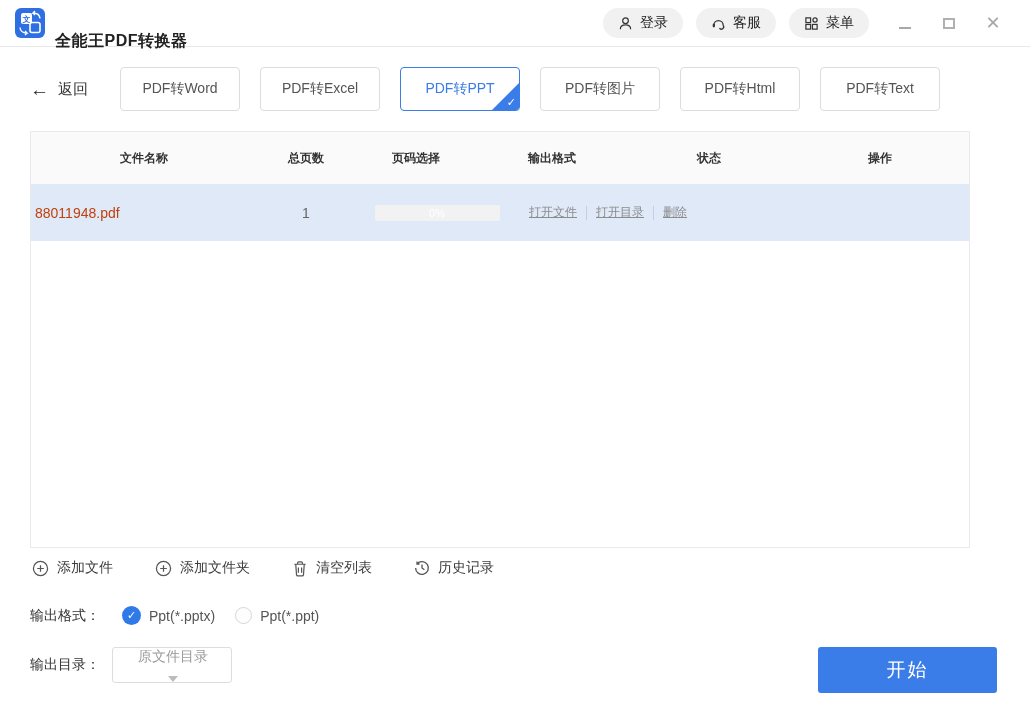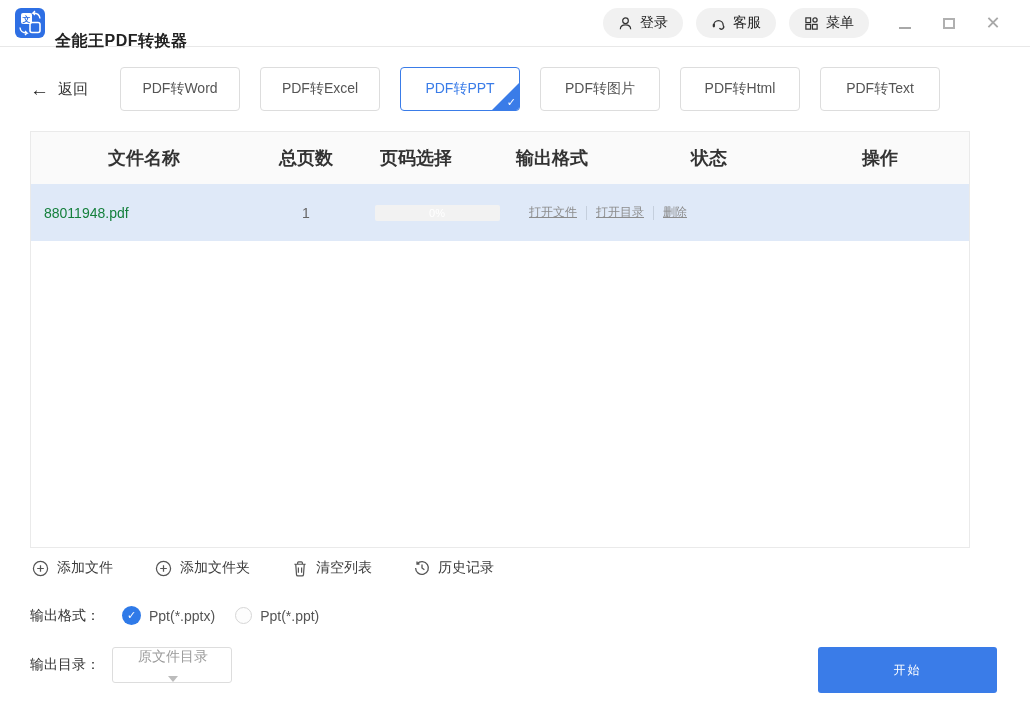--- a/index.html
+++ b/index.html
@@ -35,27 +35,27 @@
   .tab .corner { display:none; }
   .tab.active .corner { display:block; position:absolute; bottom:0; right:0; width:0; height:0;
          border-left:27px solid transparent; border-bottom:27px solid #3a7ce8; }
   .tab.active .corner-check { position:absolute; bottom:1px; right:3px; color:#fff;
          font-size:11px; font-weight:bold; }
 
   
   .file-table { position:absolute; top:131px; left:30px; width:940px; height:417px;
                 border:1px solid #eaeaea; background:#fff; }
   .thead { display:flex; height:52px; align-items:center; background:#fafafa;
-           font-size:18px; font-weight:bold; color:#333; }
+           font-size:12px; font-weight:bold; color:#333; }
   .trow  { display:flex; height:57px; align-items:center; background:#dfe9f8;
            font-size:14px; color:#666; }
   .cell  { display:flex; align-items:center; justify-content:center; }
   .col-name{width:226px;} .col-pages{width:98px;} .col-select{width:122px;}
   .col-format{width:150px;} .col-status{width:164px;} .col-actions{width:178px;}
-  .cell.name { justify-content:flex-start; padding-left:13px; color:#15803d; }
+  .cell.name { justify-content:flex-start; padding-left:4px; color:#c2410c; }
   .select-all-btn { width:78px; height:32px; border:1px solid #3a7ce8; color:#3a7ce8;
         background:#fff; border-radius:4px; font-size:14px; display:flex; align-items:center;
         justify-content:center; cursor:pointer; }
   .format-select { width:124px; height:34px; border:1px solid #ccc; border-radius:3px;
         background:#fff; display:flex; align-items:center; justify-content:space-between;
         padding:0 9px 0 10px; color:#555; font-size:14px; cursor:pointer; }
   .caret { width:0; height:0; border-left:5px solid transparent; border-right:5px solid transparent;
            border-top:6px solid #bcbcbc; }
   .progress { width:125px; height:16px; background:#f2f2f2; border-radius:2px; display:flex;
               align-items:center; justify-content:center; color:#fff; font-size:11px; }
@@ -78,21 +78,21 @@
   .radio-label { color:#555; }
 
   
   .dir-row { position:absolute; top:647px; left:30px; display:flex; align-items:center;
              font-size:14px; color:#333; }
   .dir-select { width:120px; height:36px; border:1px solid #ddd; border-radius:3px; margin-left:12px;
         display:flex; align-items:center; justify-content:space-between; padding:0 8px 0 10px;
         color:#9b9b9b; font-size:14px; background:#fff; cursor:pointer;flex-direction:column; }
 
   .start-btn { position:absolute; left:818px; top:647px; width:179px; height:46px; background:#3a7ce8;
-        color:#fff; font-size:12px; border:none; border-radius:3px; display:flex; align-items:center;
+        color:#fff; font-size:19px; border:none; border-radius:3px; display:flex; align-items:center;
         justify-content:center; cursor:pointer; letter-spacing:2px; }
 
   svg { display:block; }
 </style>
 </head>
 <body>
 
 <div id="app">
 
   <div class="topbar">

